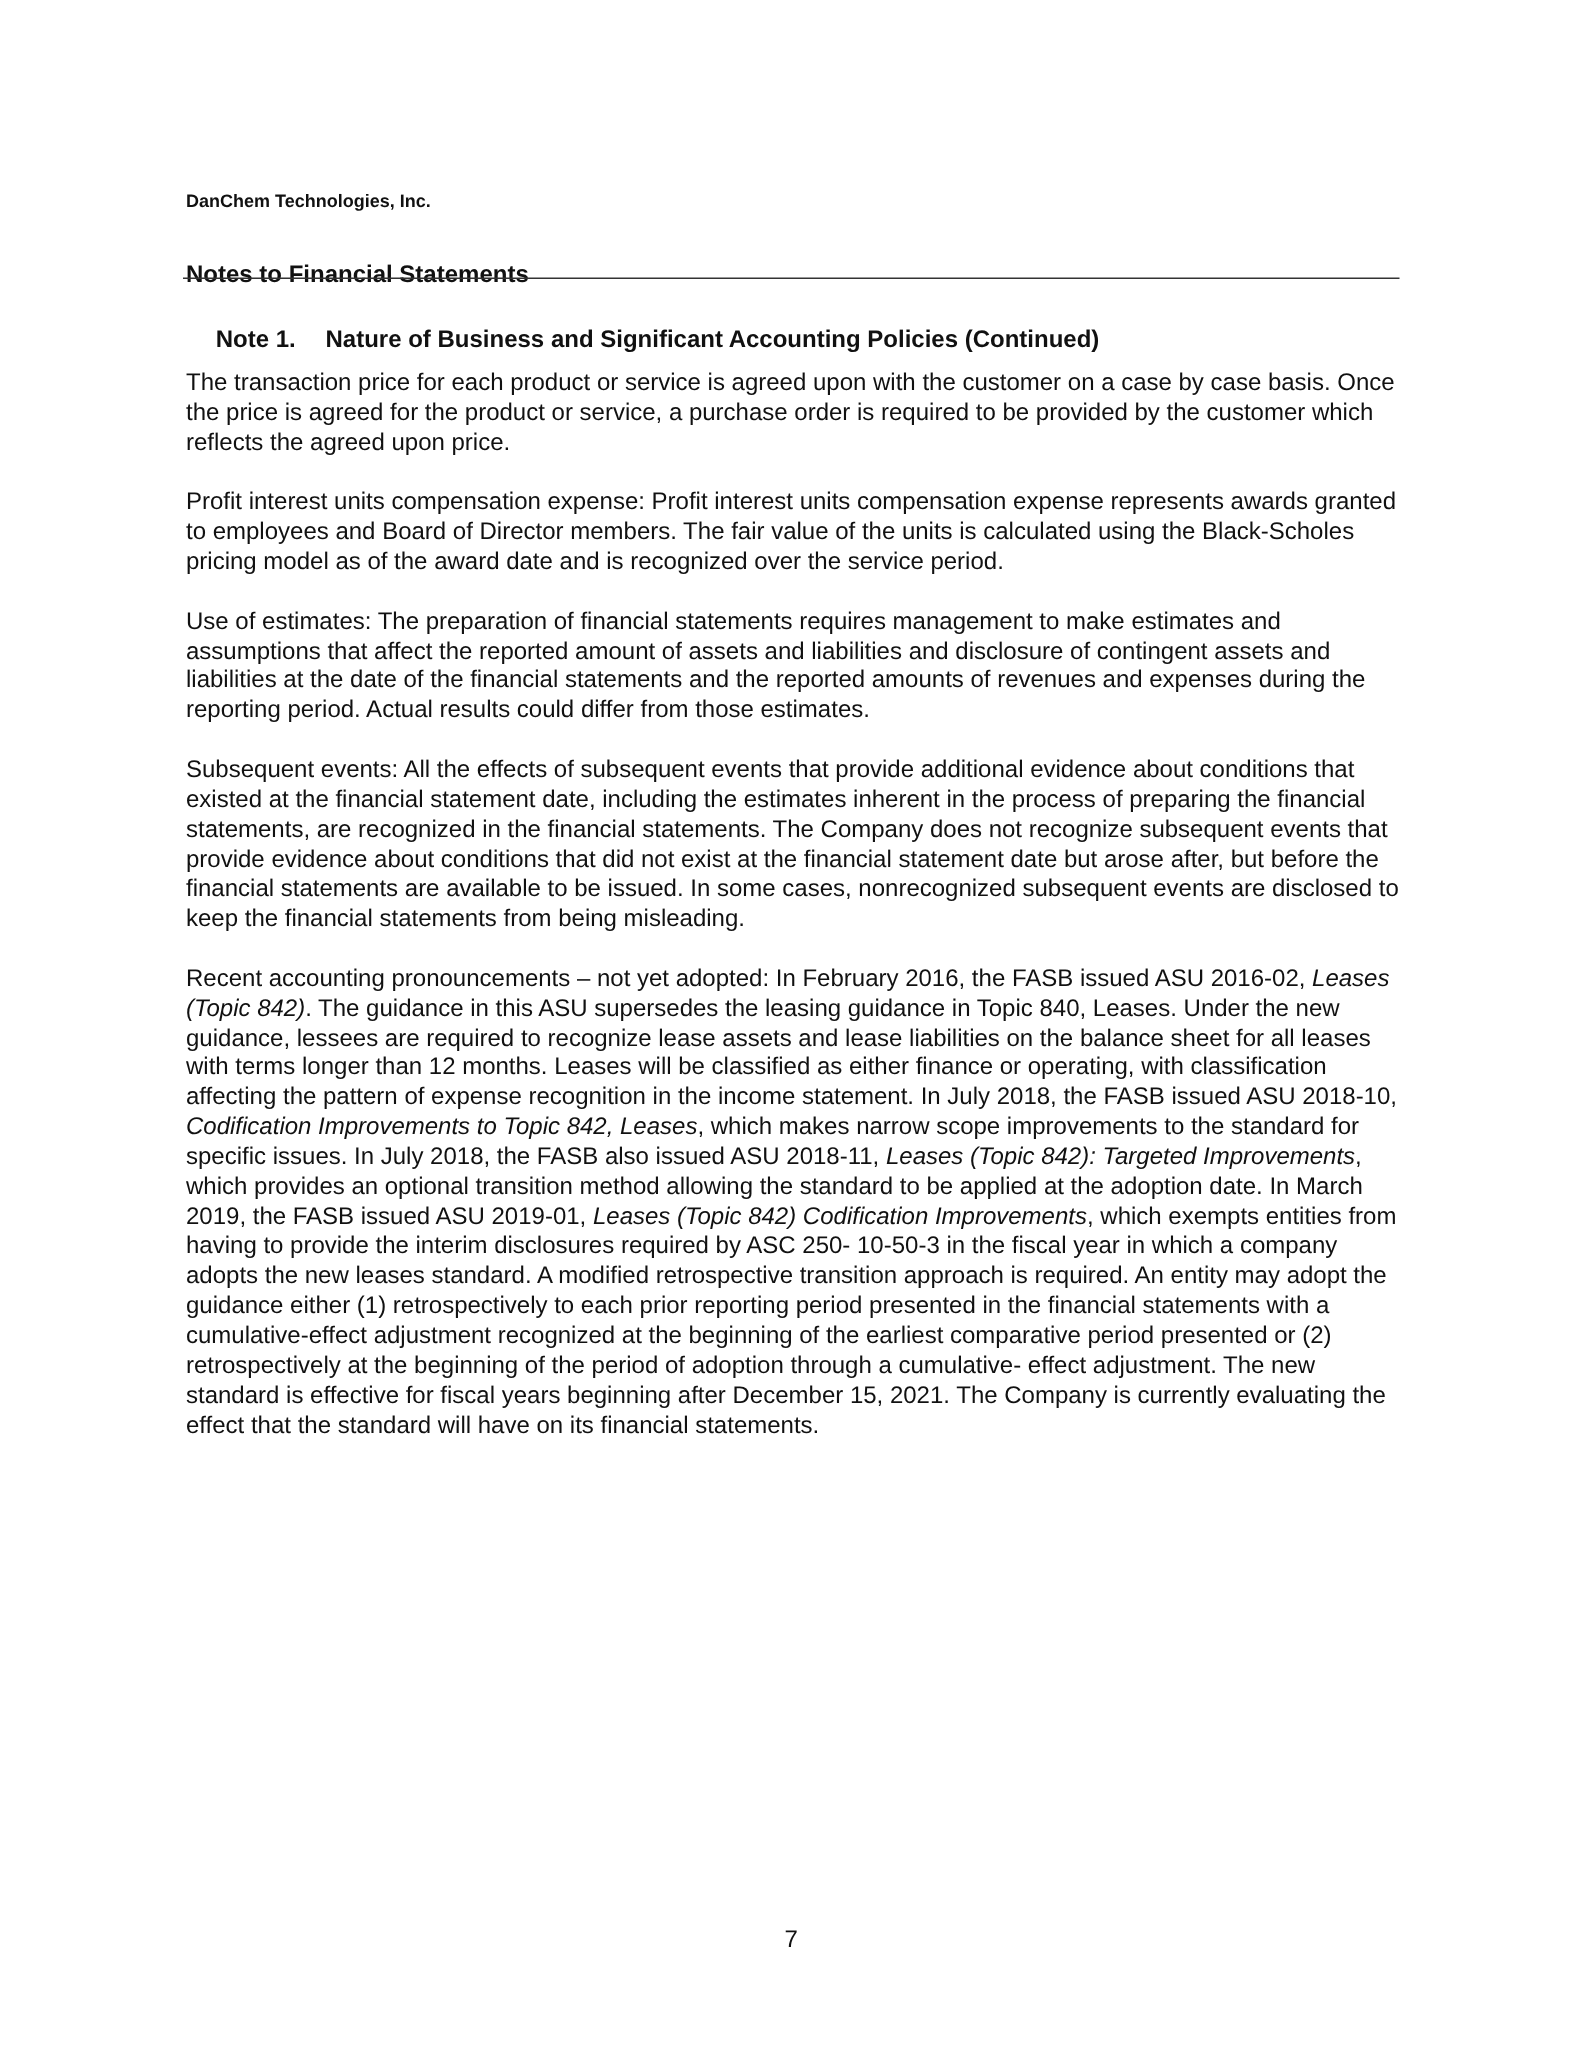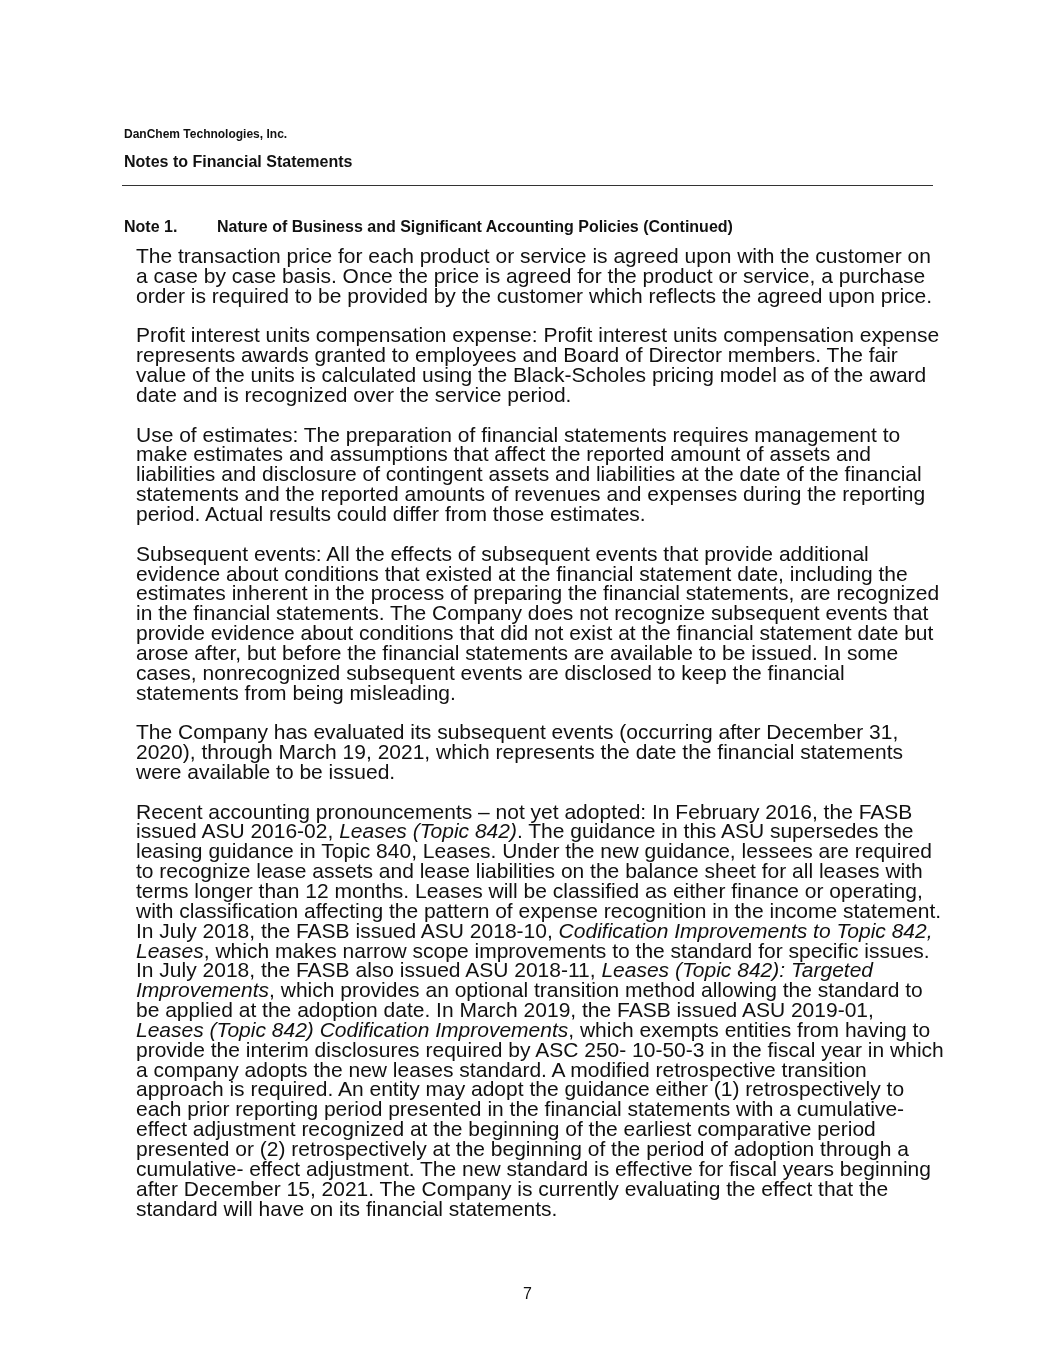--- a/index.html
+++ b/index.html
@@ -25,21 +25,21 @@
       position: absolute;
       top: 124px;
       left: 0;
       font-weight: bold;
       font-size: 12px;
       line-height: 20px;
       white-space: nowrap;
     }
     .doc-title {
       position: absolute;
-      top: 152px;
+      top: 174px;
       left: 0;
       font-weight: bold;
       font-size: 16px;
       line-height: 20px;
       white-space: nowrap;
     }
     .rule {
       position: absolute;
       top: 185px;
       left: -2px;
@@ -48,33 +48,33 @@
       border-top: 1px solid #333333;
     }
     .note-heading {
       position: absolute;
       top: 217px;
       left: 0;
       font-weight: bold;
       font-size: 16px;
       line-height: 20px;
       white-space: nowrap;
+      text-align: center;
     }
     .note-heading .num {
       display: inline-block;
       width: 93px;
     }
     .body {
       position: absolute;
       top: 246px;
       left: 0;
       width: 810px;
-      font-size: 21px;
+      font-size: 16px;
       line-height: 19.85px;
-      margin-left: 12px;
     }
     .para {
       margin: 0 0 19.85px 0;
     }
     .para .lead {
       font-weight: normal;
     }
     .para em {
       font-style: italic;
     }
@@ -102,19 +102,18 @@
 
   <div class="body">
     <p class="para">The transaction price for each product or service is agreed upon with the customer on a case by case basis. Once the price is agreed for the product or service, a purchase order is required to be provided by the customer which reflects the agreed upon price.</p>
 
     <p class="para"><span class="lead">Profit interest units compensation expense:</span><span> Profit interest units compensation expense represents awards granted to employees and Board of Director members. The fair value of the units is calculated using the Black-Scholes pricing model as of the award date and is recognized over the service period.</span></p>
 
     <p class="para"><span class="lead">Use of estimates:</span><span> The preparation of financial statements requires management to make estimates and assumptions that affect the reported amount of assets and liabilities and disclosure of contingent assets and liabilities at the date of the financial statements and the reported amounts of revenues and expenses during the reporting period. Actual results could differ from those estimates.</span></p>
 
     <p class="para"><span class="lead">Subsequent events:</span><span> All the effects of subsequent events that provide additional evidence about conditions that existed at the financial statement date, including the estimates inherent in the process of preparing the financial statements, are recognized in the financial statements. The Company does not recognize subsequent events that provide evidence about conditions that did not exist at the financial statement date but arose after, but before the financial statements are available to be issued. In some cases, nonrecognized subsequent events are disclosed to keep the financial statements from being misleading.</span></p>
 
-    <p class="para">The Company has evaluated its subsequent events (occurring after December 31, 2020), through March 19, 2021, which represents the date the financial statements were available to be issued.</p>
 
     <p class="para"><span class="lead">Recent accounting pronouncements – not yet adopted:</span><span> In February 2016, the FASB issued ASU 2016-02, </span><em>Leases (Topic 842)</em><span>. The guidance in this ASU supersedes the leasing guidance in Topic 840, Leases. Under the new guidance, lessees are required to recognize lease assets and lease liabilities on the balance sheet for all leases with terms longer than 12 months. Leases will be classified as either finance or operating, with classification affecting the pattern of expense recognition in the income statement. In July 2018, the FASB issued ASU 2018-10, </span><em>Codification Improvements to Topic 842, Leases</em><span>, which makes narrow scope improvements to the standard for specific issues. In July 2018, the FASB also issued ASU 2018-11, </span><em>Leases (Topic 842): Targeted Improvements</em><span>, which provides an optional transition method allowing the standard to be applied at the adoption date. In March 2019, the FASB issued ASU 2019-01, </span><em>Leases (Topic 842) Codification Improvements</em><span>, which exempts entities from having to provide the interim disclosures required by ASC 250- 10-50-3 in the fiscal year in which a company adopts the new leases standard. A modified retrospective transition approach is required. An entity may adopt the guidance either (1) retrospectively to each prior reporting period presented in the financial statements with a cumulative-effect adjustment recognized at the beginning of the earliest comparative period presented or (2) retrospectively at the beginning of the period of adoption through a cumulative- effect adjustment. The new standard is effective for fiscal years beginning after December 15, 2021. The Company is currently evaluating the effect that the standard will have on its financial statements.</span></p>
   </div>
 </div>
 
 <div class="page-number">7</div>
 
 </body></html>

